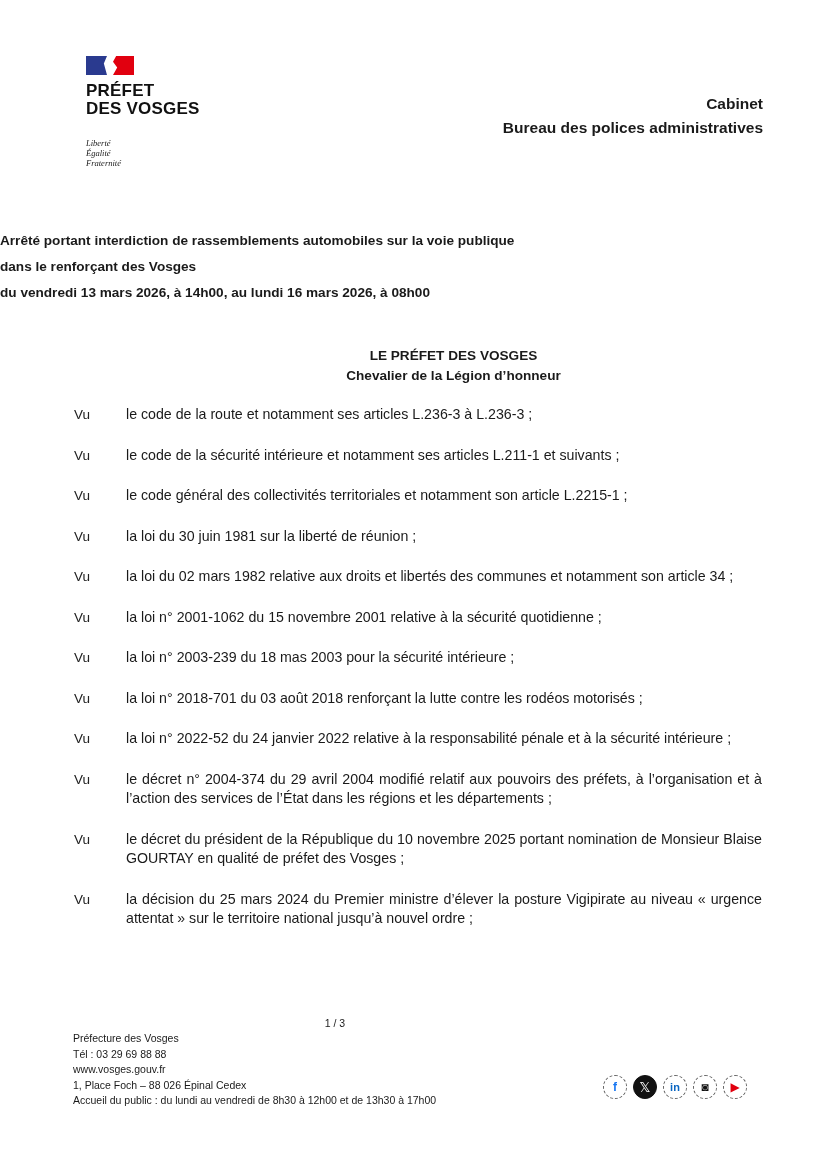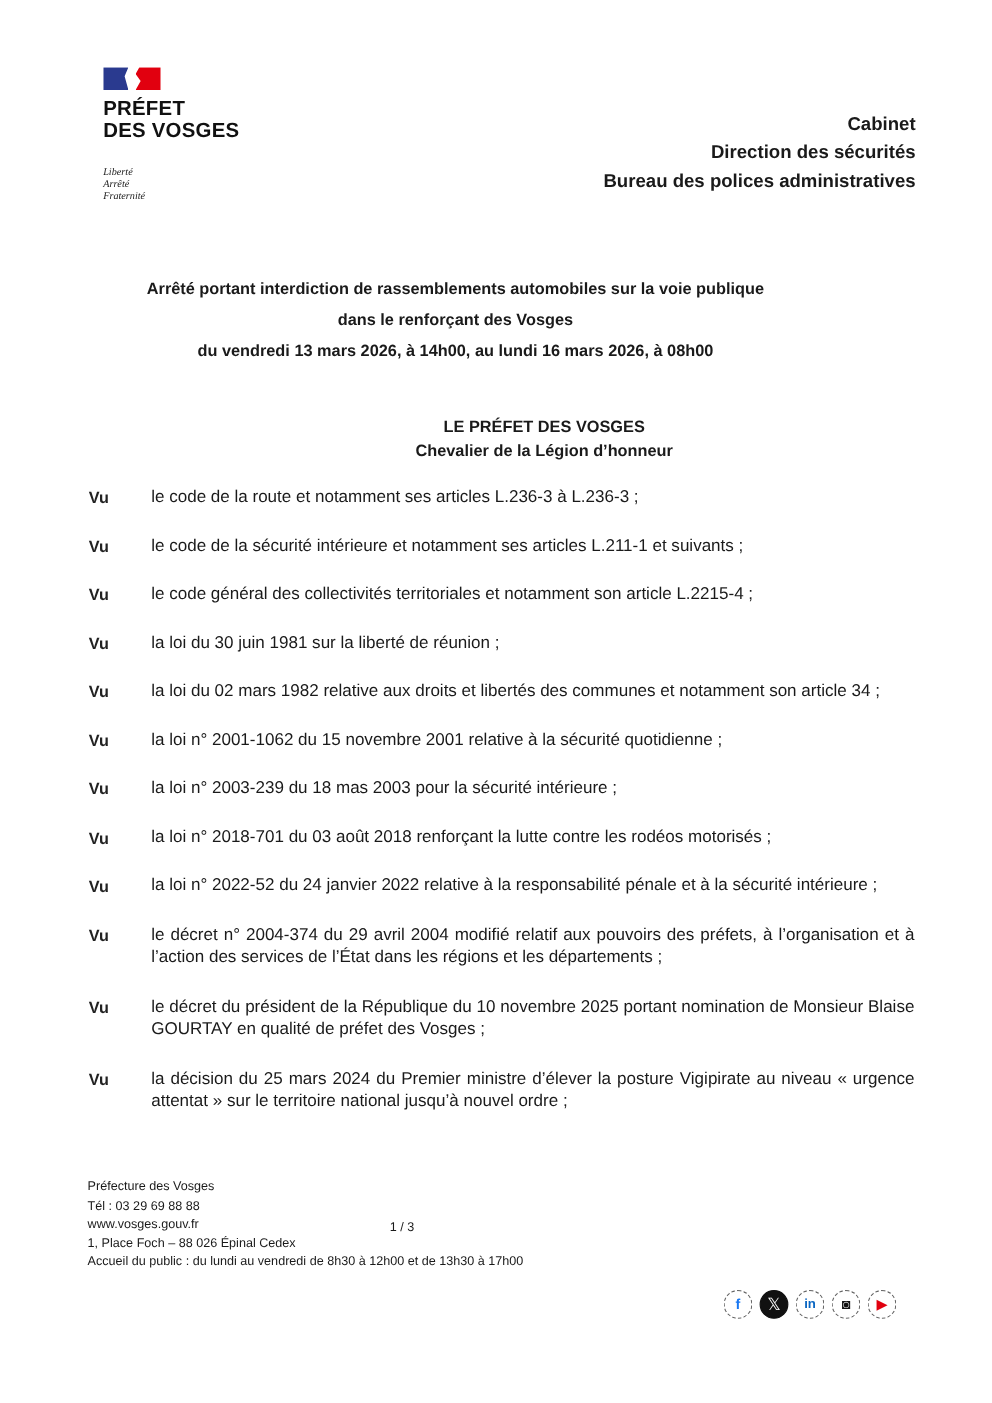--- a/index.html
+++ b/index.html
@@ -12,34 +12,34 @@
                 clip-path: polygon(0 0, 100% 0, 85% 40%, 100% 100%, 0 100%); }
   .flag .red  { position: absolute; left: 27px; top: 0; width: 21px; height: 19px; background: #e1000f;
                 clip-path: polygon(15% 0, 100% 0, 100% 100%, 0 100%, 20% 60%, 0 30%); }
   .logo-title { font-weight: 700; font-size: 17px; line-height: 18px; margin-top: 7px; letter-spacing: 0.2px; color: #111; }
   .motto { font-family: "Liberation Serif", "DejaVu Serif", serif; font-style: italic; font-size: 8.5px;
            line-height: 10px; margin-top: 20px; color: #222; }
 
   .service { position: absolute; right: 64px; top: 92px; text-align: right; font-weight: 700;
              font-size: 15.5px; line-height: 24px; color: #1a1a1a; }
 
-  .title { position: absolute; left: 10px; width: 739px; top: 228px; text-align: center; font-weight: 700;
+  .title { position: absolute; left: 0; width: 739px; top: 228px; font-weight: 700;
            font-size: 13.6px; line-height: 26px; color: #1a1a1a; }
 
   .prefet { position: absolute; left: 0; width: 827px; top: 346px; text-align: center; font-weight: 700;
             font-size: 13.6px; line-height: 20px; padding-left: 40px; }
 
   .vu-list { position: absolute; left: 74px; top: 405px; width: 688px; }
   .vu-item { display: flex; font-size: 14.2px; line-height: 19.5px; }
-  .vu-label { width: 52px; flex-shrink: 0; font-weight: 700; font-size: 13.5px; color: #222; }
+  .vu-label { width: 52px; flex-shrink: 0; font-weight: 400; font-size: 13.5px; color: #222; }
   .vu-text { flex: 1; text-align: justify; color: #1a1a1a; }
 
   .page-num { position: absolute; left: 0; width: 670px; top: 1017px; text-align: center; font-size: 10.5px; }
 
-  .footer { position: absolute; left: 73px; top: 982px; font-size: 10.5px; line-height: 15.5px; color: #1a1a1a; }
+  .footer { position: absolute; left: 73px; top: 1031px; font-size: 10.5px; line-height: 15.5px; color: #1a1a1a; }
 
   .social { position: absolute; left: 603px; top: 1075px; display: flex; gap: 6px; }
   .social .ic { width: 24px; height: 24px; border-radius: 50%; border: 1px dashed #666; box-sizing: border-box;
                 display: flex; align-items: center; justify-content: center; font-weight: 700; font-size: 12px; }
   .ic.fb { color: #1877f2; }
   .ic.x { background: #111; color: #fff; border: 1px solid #111; font-size: 14px; font-weight: 400; }
   .ic.li { color: #0a66c2; font-size: 11px; }
   .ic.ig { color: #111; }
   .ic.yt { color: #e1000f; }
 </style>
@@ -50,28 +50,27 @@
   <div class="flag">
     <div class="blue"></div>
     <div class="red"></div>
   </div>
   <div class="logo-title">
     <div>PRÉFET</div>
     <div>DES VOSGES</div>
   </div>
   <div class="motto">
     <div>Liberté</div>
-    <div>Arrêté</div>
+    <div>Égalité</div>
     <div>Fraternité</div>
   </div>
 </div>
 
 <div class="service">
   <div>Cabinet</div>
-  <div>Direction des sécurités</div>
   <div>Bureau des polices administratives</div>
 </div>
 
 <div class="title">
   <div>Arrêté portant interdiction de rassemblements automobiles sur la voie publique</div>
   <div>dans le renforçant des Vosges</div>
   <div>du vendredi 13 mars 2026, à 14h00, au lundi 16 mars 2026, à 08h00</div>
 </div>
 
 <div class="prefet">
@@ -83,21 +82,21 @@
     <div class="vu-item" style="margin-top: 0px;">
       <div class="vu-label">Vu</div>
       <div class="vu-text">le code de la route et notamment ses articles L.236-3 à L.236-3 ;</div>
     </div>
     <div class="vu-item" style="margin-top: 21px;">
       <div class="vu-label">Vu</div>
       <div class="vu-text">le code de la sécurité intérieure et notamment ses articles L.211-1 et suivants ;</div>
     </div>
     <div class="vu-item" style="margin-top: 21px;">
       <div class="vu-label">Vu</div>
-      <div class="vu-text">le code général des collectivités territoriales et notamment son article L.2215-4 ;</div>
+      <div class="vu-text">le code général des collectivités territoriales et notamment son article L.2215-1 ;</div>
     </div>
     <div class="vu-item" style="margin-top: 21px;">
       <div class="vu-label">Vu</div>
       <div class="vu-text">la loi du 30 juin 1981 sur la liberté de réunion ;</div>
     </div>
     <div class="vu-item" style="margin-top: 21px;">
       <div class="vu-label">Vu</div>
       <div class="vu-text">la loi du 02 mars 1982 relative aux droits et libertés des communes et notamment son article 34 ;</div>
     </div>
     <div class="vu-item" style="margin-top: 21px;">

